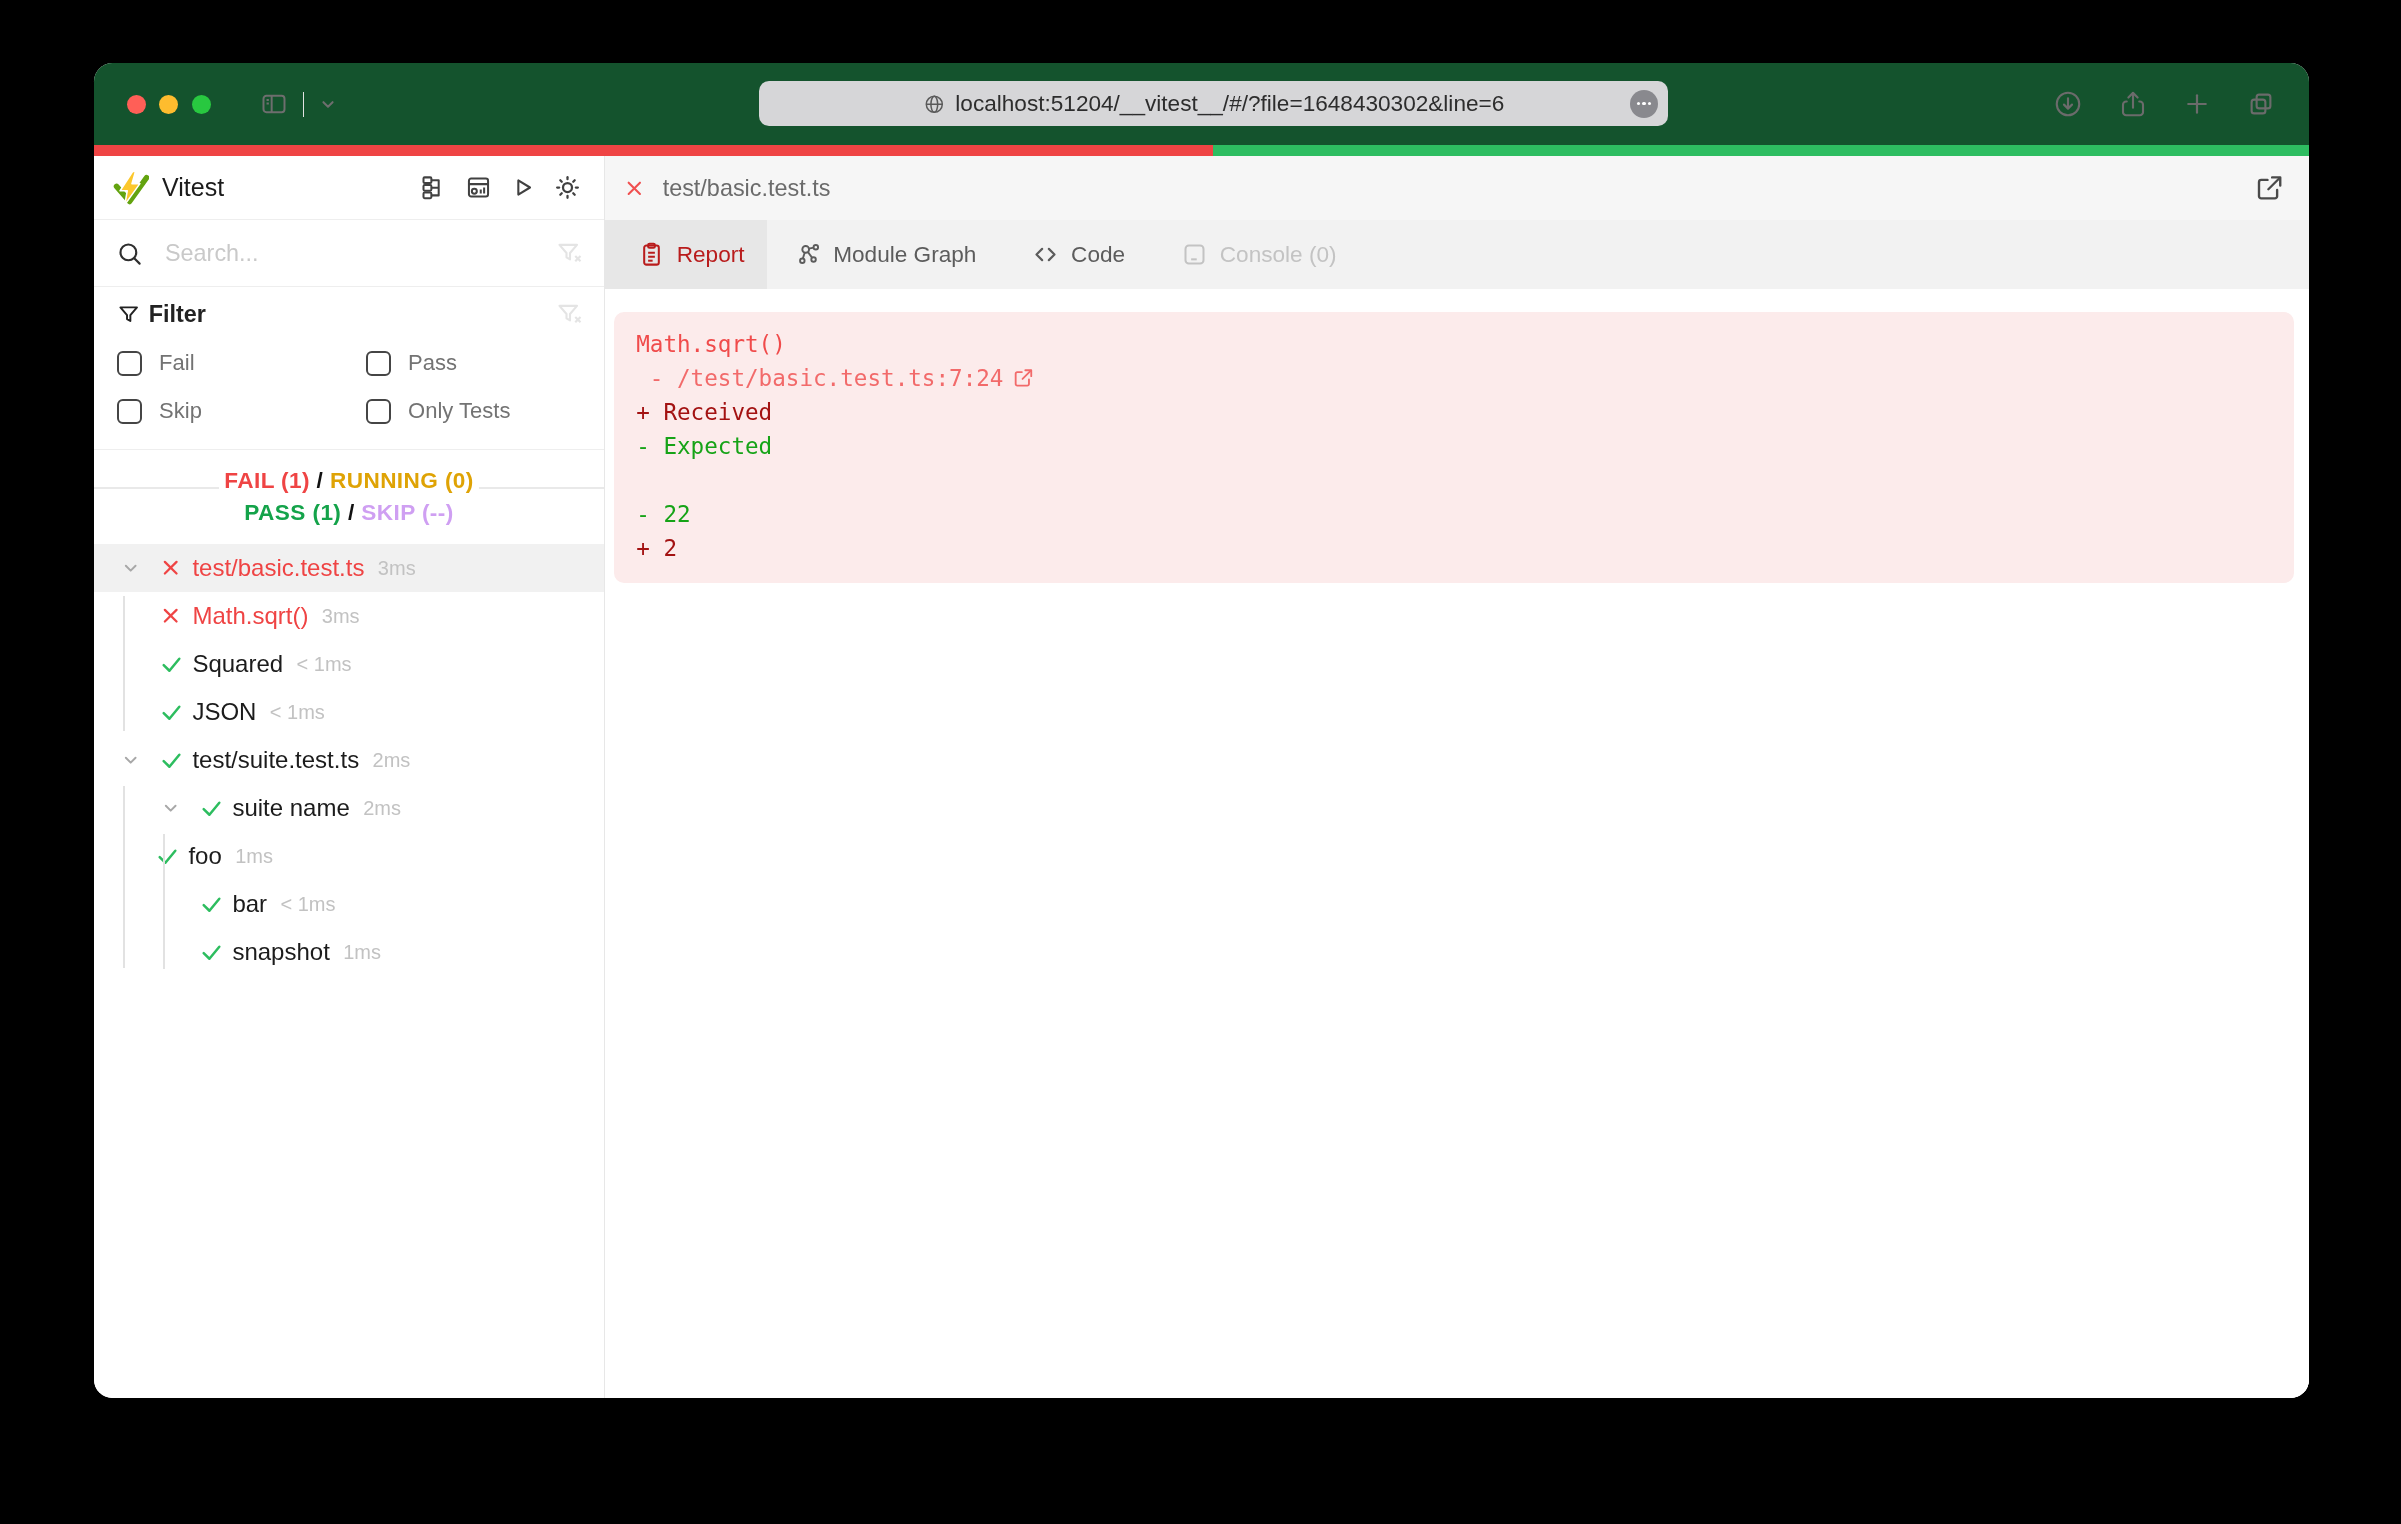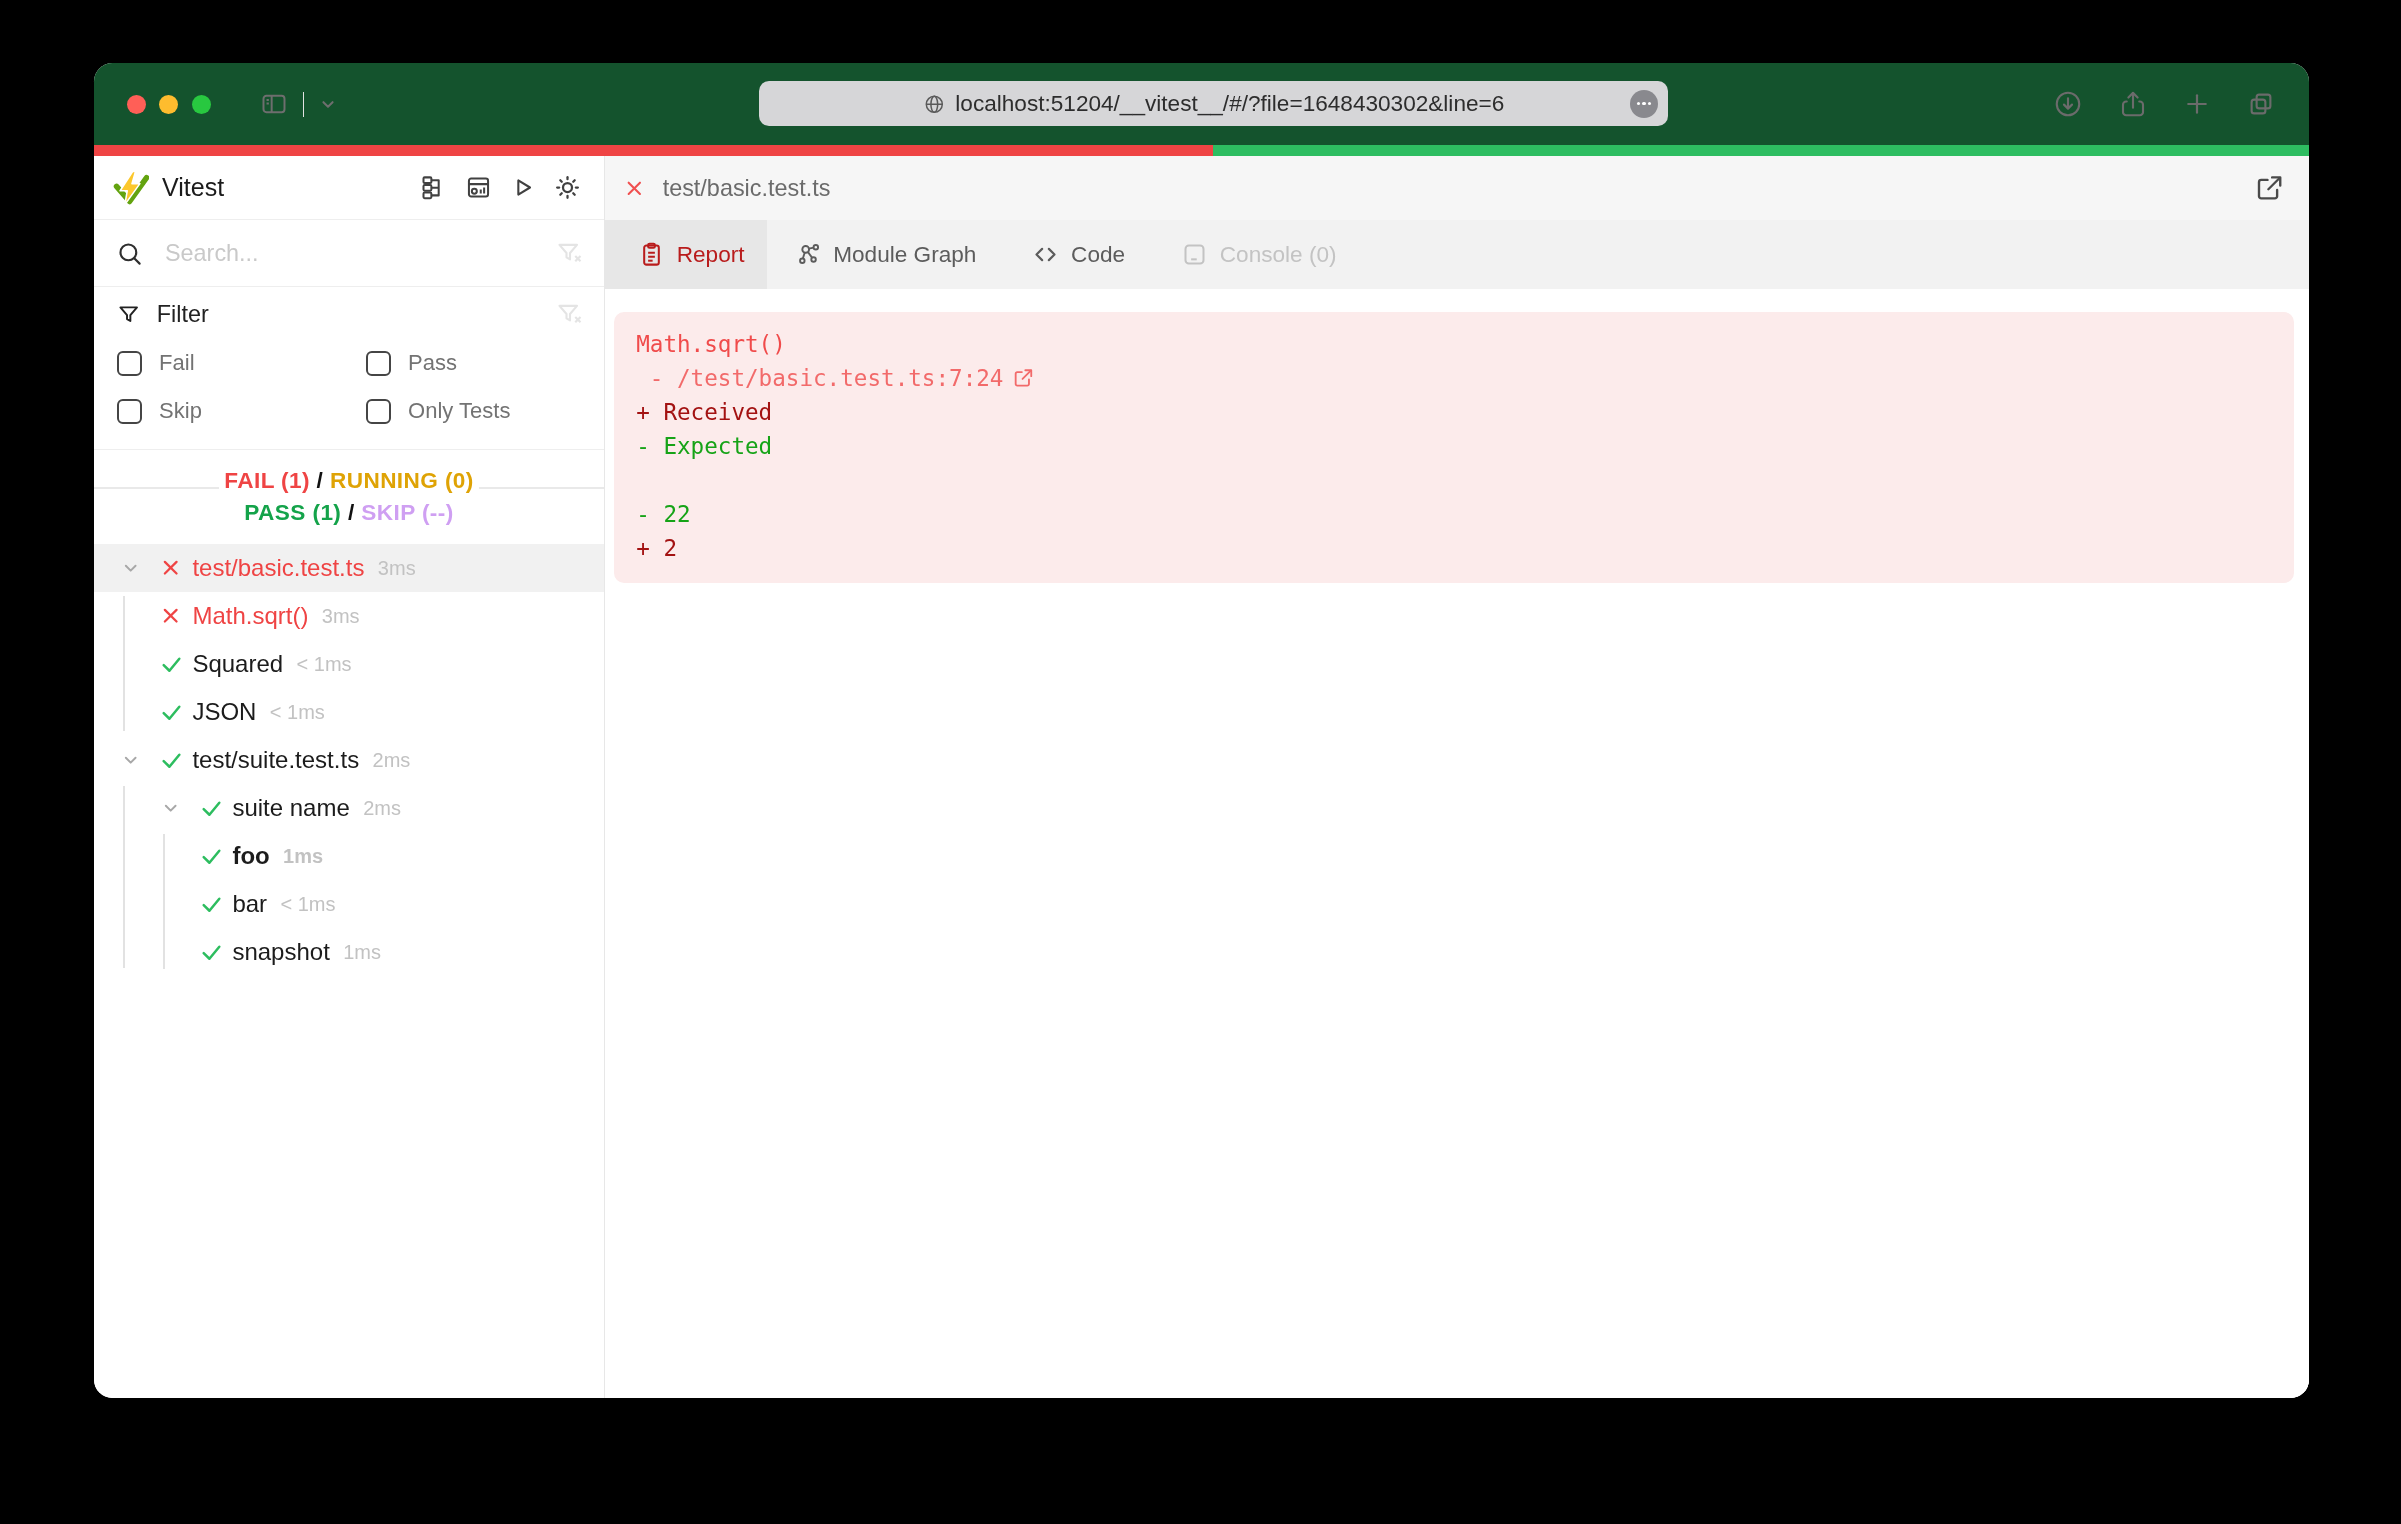--- a/index.html
+++ b/index.html
@@ -45,21 +45,21 @@
 
   
   .sb-search { height:67px; display:flex; align-items:center; padding:0 20px 0 22px; border-bottom:1.7px solid #eee; color:#2f2f2f; }
   .sb-search input { border:none; outline:none; flex:1; margin-left:22px; font-size:23.4px; color:#404040; font-family:inherit; background:transparent; }
   .sb-search input::placeholder { color:#c9c9c9; }
   .faint-icon { color:#e4e4e4; display:flex; }
 
   
   .sb-filter { padding:13.4px 20px 0 23.4px; border-bottom:1.7px solid #eee; height:163px; }
   .filter-head { display:flex; align-items:center; color:#222; }
-  .filter-head .f-label { font-size:23.4px; font-weight:400; margin-left:16px; }
+  .filter-head .f-label { font-size:23.4px; font-weight:700; margin-left:8px; }
   .filter-head .faint-icon { margin-left:auto; }
   .filter-grid { display:grid; grid-template-columns:249px 1fr; row-gap:22px; margin-top:22px; }
   .chk { display:flex; align-items:center; cursor:pointer; }
   .chk .box { width:25px; height:25px; border:2.5px solid #454545; border-radius:5.8px; background:#fff; flex:0 0 auto; }
   .chk .chk-label { font-size:22px; color:#737373; margin-left:16.7px; }
 
   
   .sb-stats { height:94px; padding-top:11.7px; font-weight:700; font-size:22.6px; letter-spacing:0.4px; }
   .stats-row1 { display:flex; align-items:center; height:38px; }
   .stats-row1 .rule { flex:1; height:1.7px; background:#e9e9e9; align-self:center; margin-top:15px; }
@@ -373,21 +373,21 @@
                 </svg>
               </span>
               <span class="tw-status st-pass">
                 <svg width="25" height="25" viewBox="0 0 24 24" fill="none" stroke="currentColor" stroke-width="2.4" stroke-linecap="round" stroke-linejoin="round">
                   <path d="M4.5 12.5 10 18 19.5 6.5"></path>
                 </svg>
               </span>
               <span class="tw-label">suite name</span>
               <span class="tw-time">2ms</span>
             </div>
-            <div class="tree-row" style="padding-left: 105px; font-weight: bold;">
+            <div class="tree-row" style="padding-left: 61px;">
               <span class="tw-status st-pass">
                 <svg width="25" height="25" viewBox="0 0 24 24" fill="none" stroke="currentColor" stroke-width="2.4" stroke-linecap="round" stroke-linejoin="round">
                   <path d="M4.5 12.5 10 18 19.5 6.5"></path>
                 </svg>
               </span>
               <span class="tw-label">foo</span>
               <span class="tw-time">1ms</span>
             </div>
             <div class="tree-row" style="padding-left: 105px;">
               <span class="tw-status st-pass">

